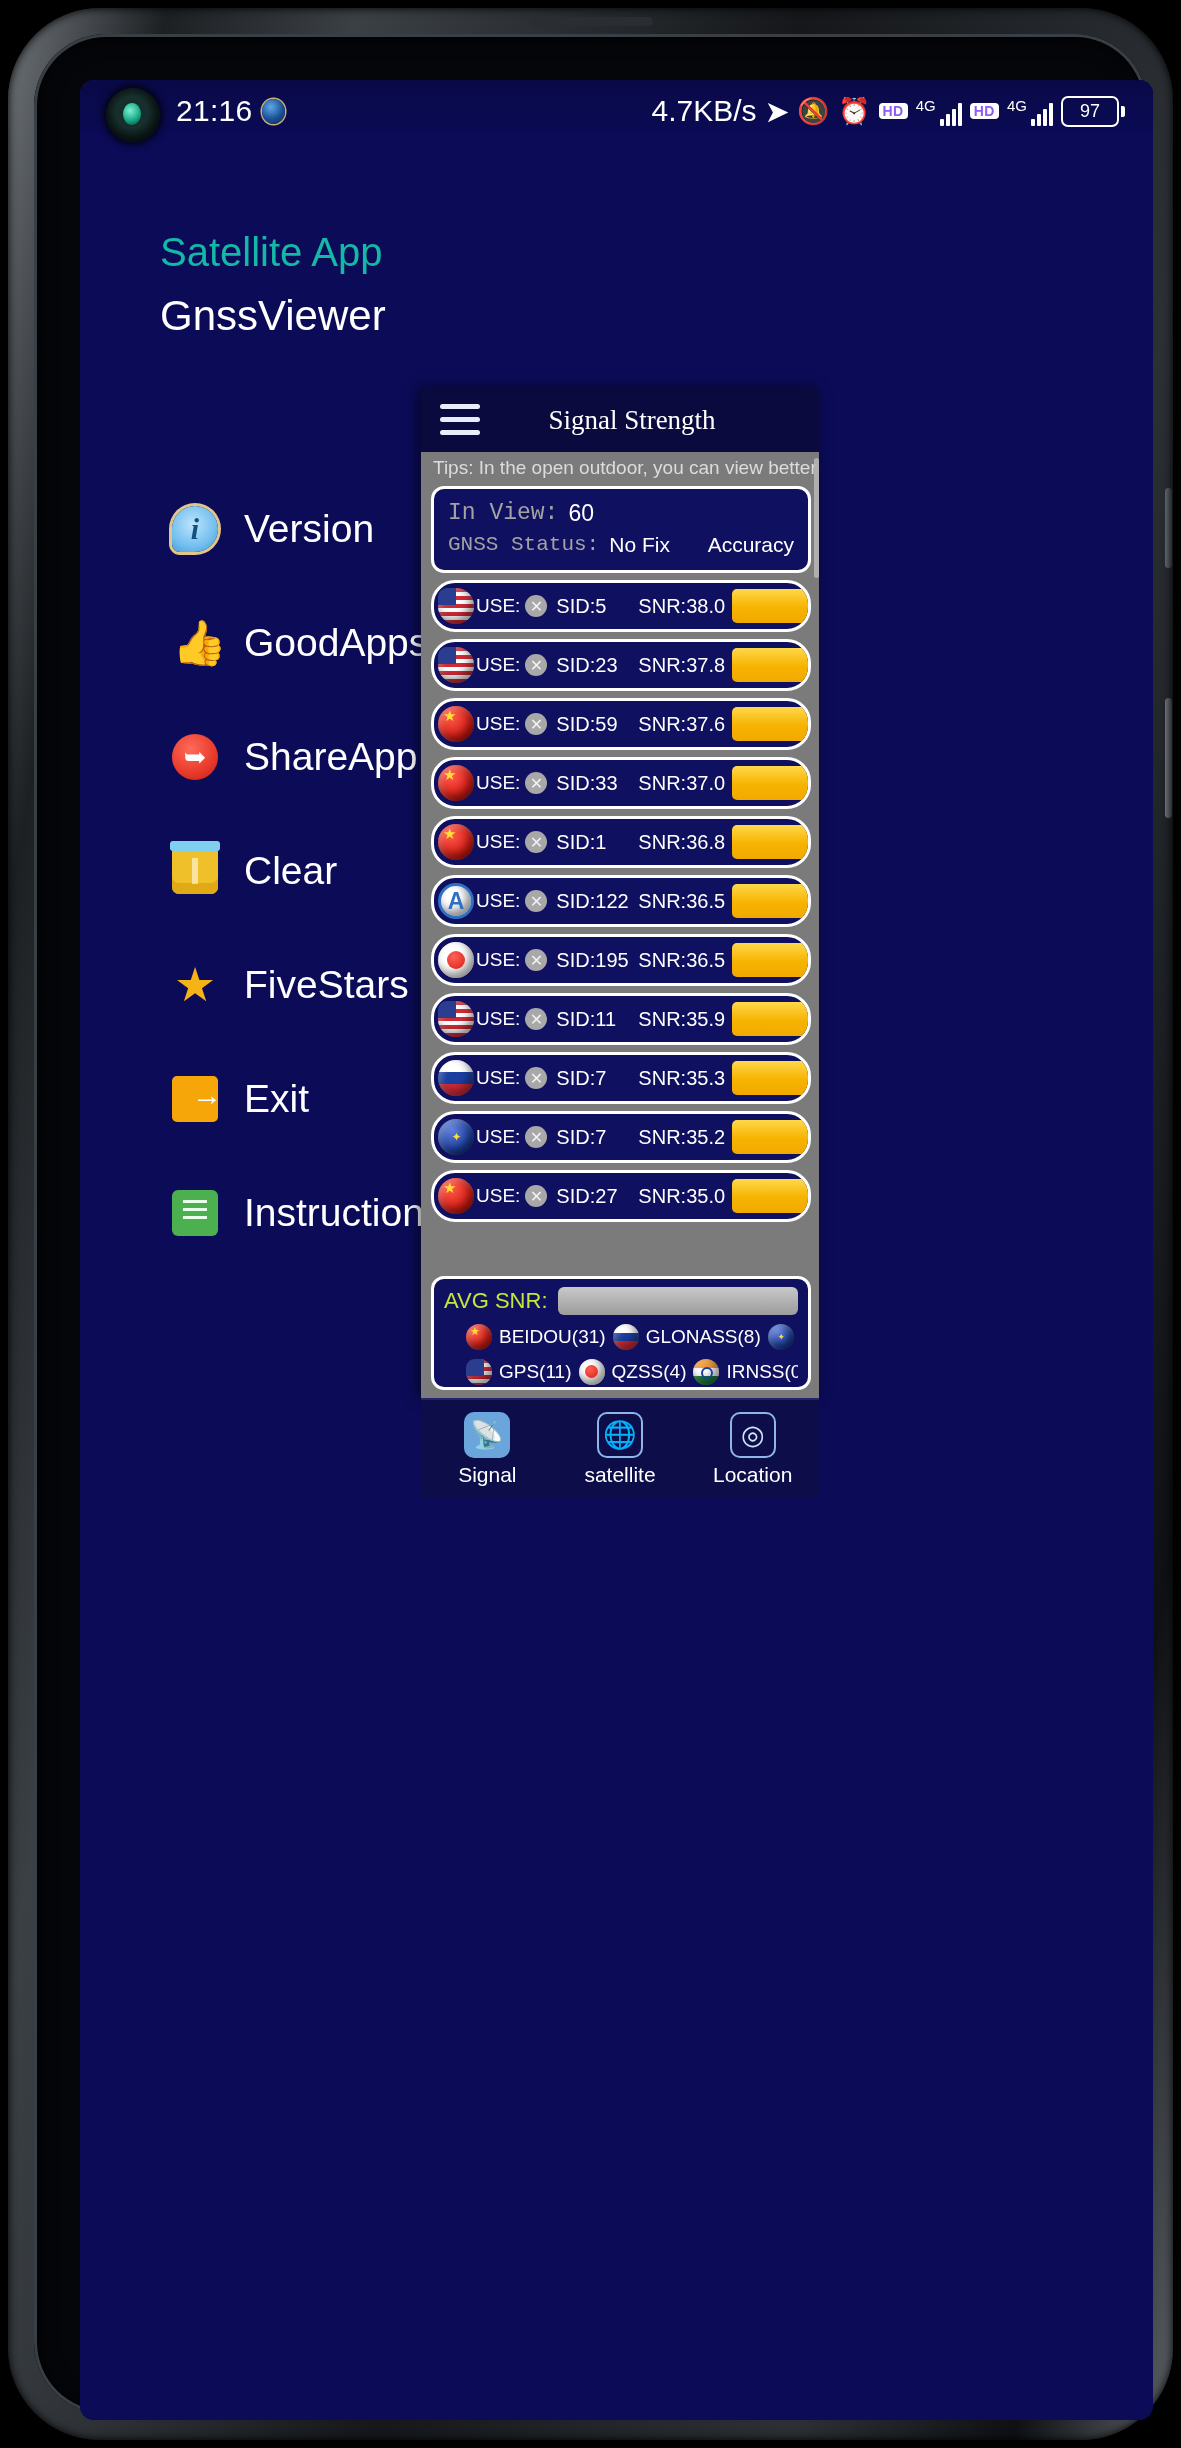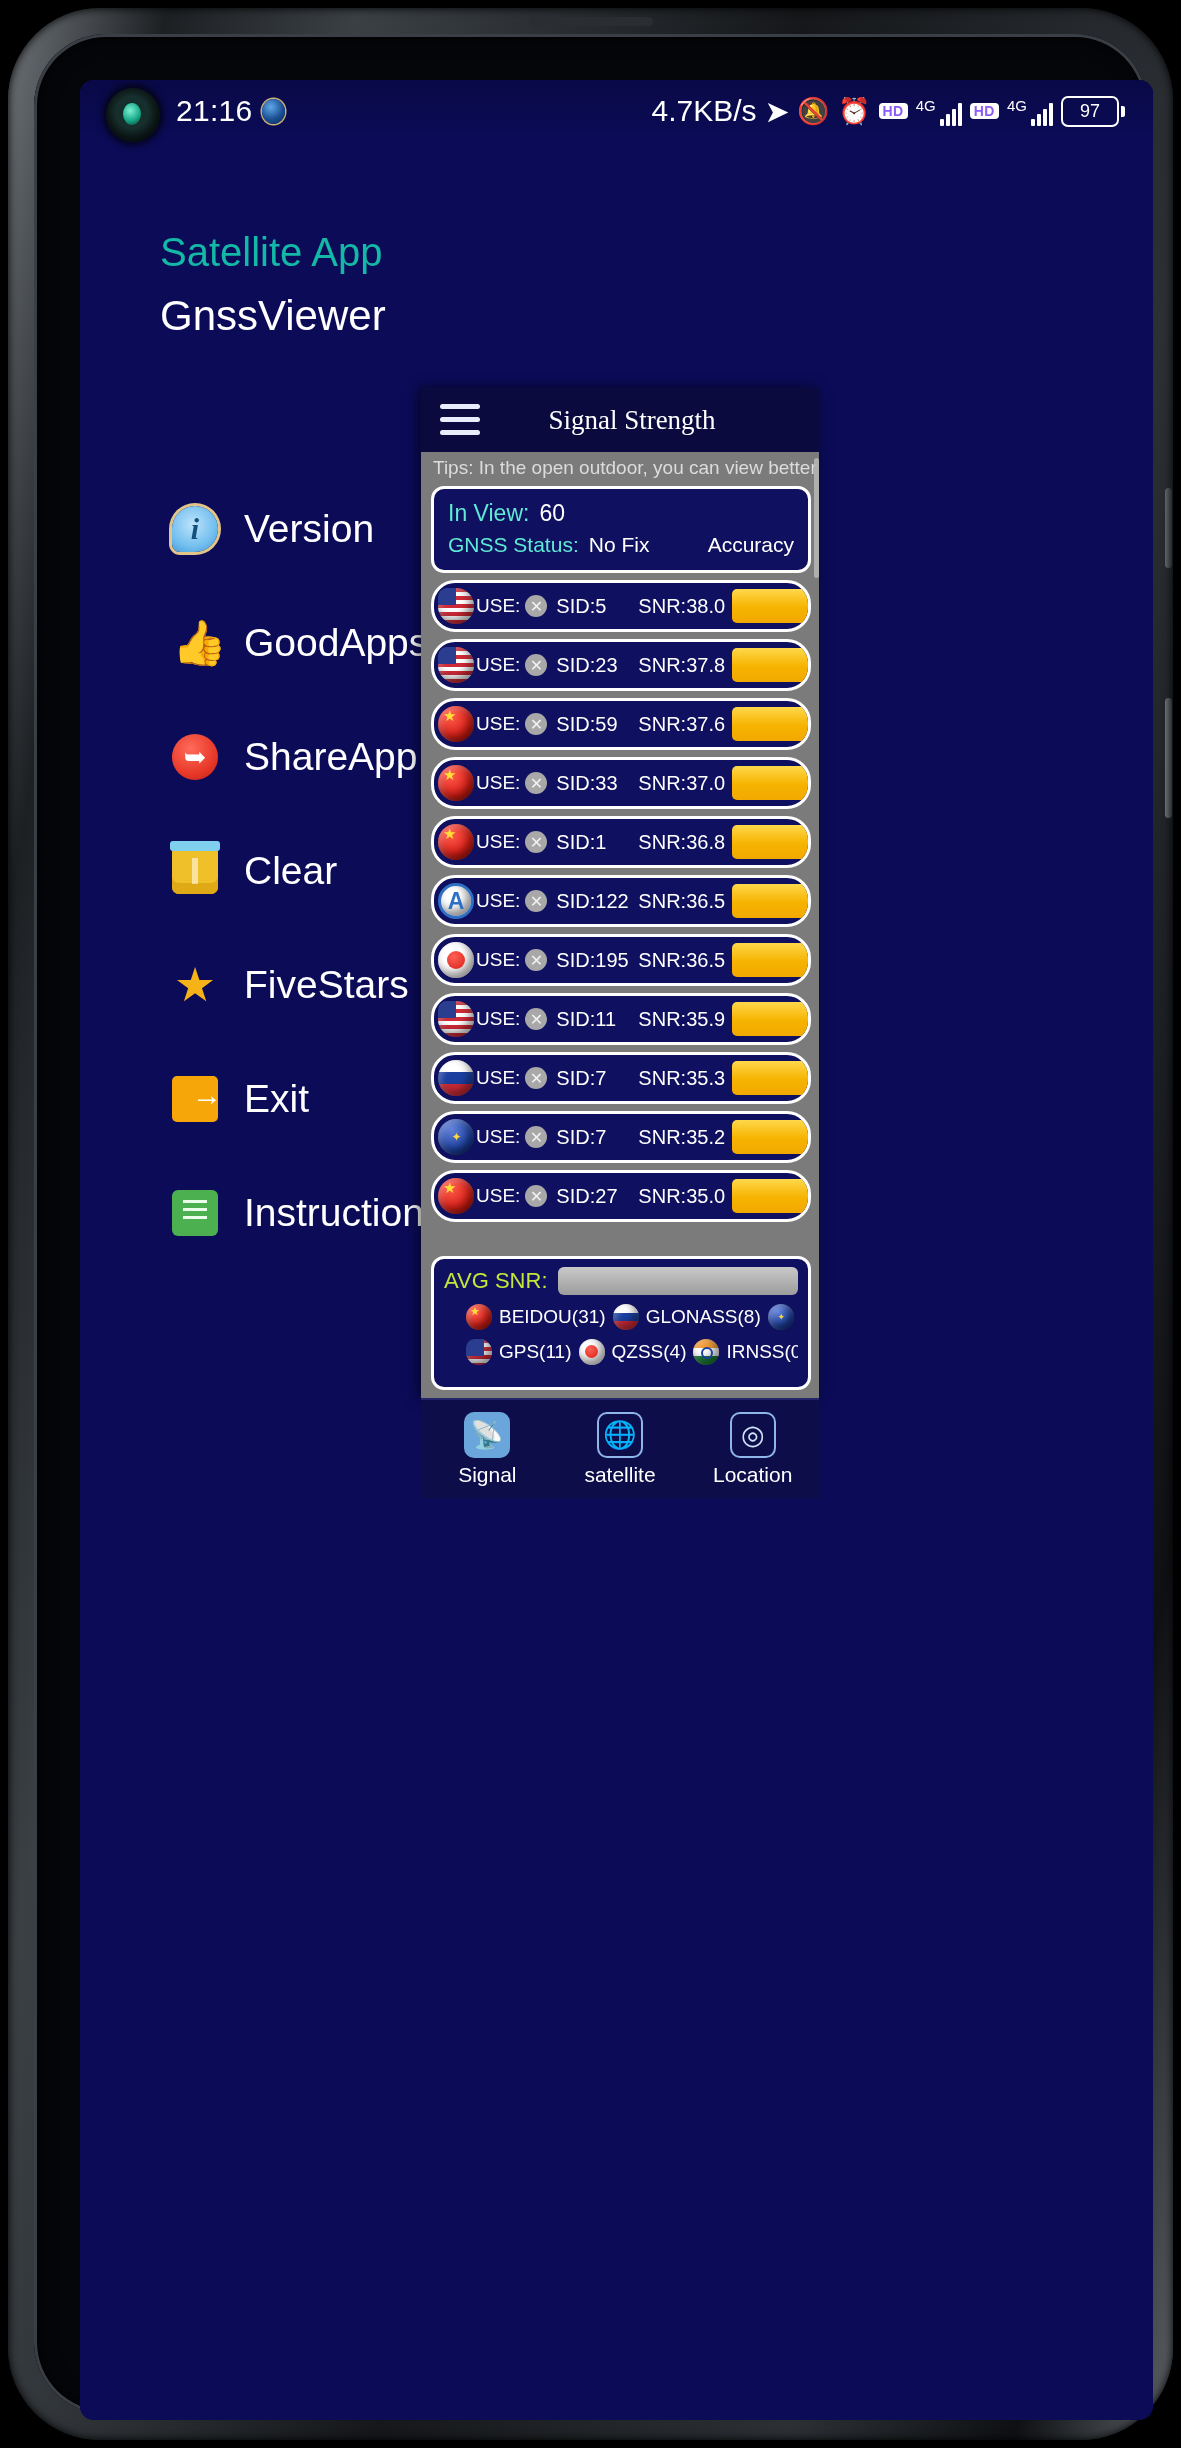--- a/index.html
+++ b/index.html
@@ -106,21 +106,21 @@
   #hamburger{position:absolute;left:19px;top:16px;width:40px;height:32px;cursor:pointer;}
   #hamburger span{display:block;height:5px;border-radius:3px;background:#e8ecfb;margin-bottom:8px;}
   #panel-title{width:100%;text-align:center;color:#fff;font-size:27px;padding-left:24px;font-family:Liberation Serif, serif;}
 
   #tips-bar{height:32px;display:flex;align-items:center;padding-left:12px;
       color:#dcdcdc;font-size:19px;background:#7b7b7b;white-space:nowrap;overflow:hidden;}
 
   #status-card{margin:2px 8px 0 10px;background:#101060;border:3px solid #fff;border-radius:13px;
       padding:8px 0 10px 0;}
   .sc-row{display:flex;color:#fff;font-size:21px;padding:3px 14px;}
-  .sc-row .lab{color:#5eead4;}
+  .sc-row .lab{color:#a3a3a3;font-family:Liberation Mono, monospace;}
   .sc-row .val{color:#fff;margin-left:10px;}
   .sc-right{margin-left:auto;white-space:nowrap;}
   #in-view-row{font-size:23px;}
 
   
   #sat-list{margin:7px 8px 0 10px;}
   .sat-row{height:46px;margin-bottom:7px;background:#101060;border:3px solid #fff;
       border-radius:24px;display:flex;align-items:center;padding-left:4px;overflow:hidden;}
   .flag{width:36px;height:36px;border-radius:50%;flex:0 0 36px;margin-right:2px;
       box-shadow:inset -4px -5px 9px rgba(0,0,0,.45),inset 3px 3px 6px rgba(255,255,255,.3);}
@@ -147,21 +147,21 @@
   .use-lab{color:#fff;font-size:19px;margin-right:5px;}
   .use-mark{width:22px;height:22px;border-radius:50%;background:#a8a8a8;color:#f2f2f2;
       font-size:16px;display:flex;align-items:center;justify-content:center;margin-right:9px;flex:0 0 22px;}
   .sid{color:#fff;font-size:20px;min-width:78px;}
   .snr{color:#fff;font-size:20px;margin-left:4px;}
   .snr-bar{flex:1;height:34px;margin-left:7px;border-radius:5px;
       background:linear-gradient(180deg,#ffd84a,#f6b300 55%,#f2a900);}
 
   
   #avg-card{position:absolute;left:10px;right:8px;bottom:8px;background:#101060;
-      border:3px solid #fff;border-radius:13px;padding:8px 10px 22px 10px;}
+      border:3px solid #fff;border-radius:13px;padding:8px 10px 2px 10px;}
   #avg-row{display:flex;align-items:center;gap:10px;}
   #avg-label{color:#c3e638;font-size:22px;white-space:nowrap;}
   #avg-bar{flex:1;height:28px;border-radius:6px;
       background:linear-gradient(180deg,#c9c9c9,#9c9c9c);}
   .legend-row{display:flex;align-items:flex-start;gap:7px;margin-top:9px;padding-left:22px;
       white-space:nowrap;overflow:hidden;}
   .legend-item{display:flex;align-items:center;gap:5px;}
   .legend-item .flag{width:26px;height:26px;flex:0 0 26px;}
   .legend-item .flag-cn::after{font-size:11px;left:4px;}
   .legend-item .flag-eu::after{font-size:9px;}

